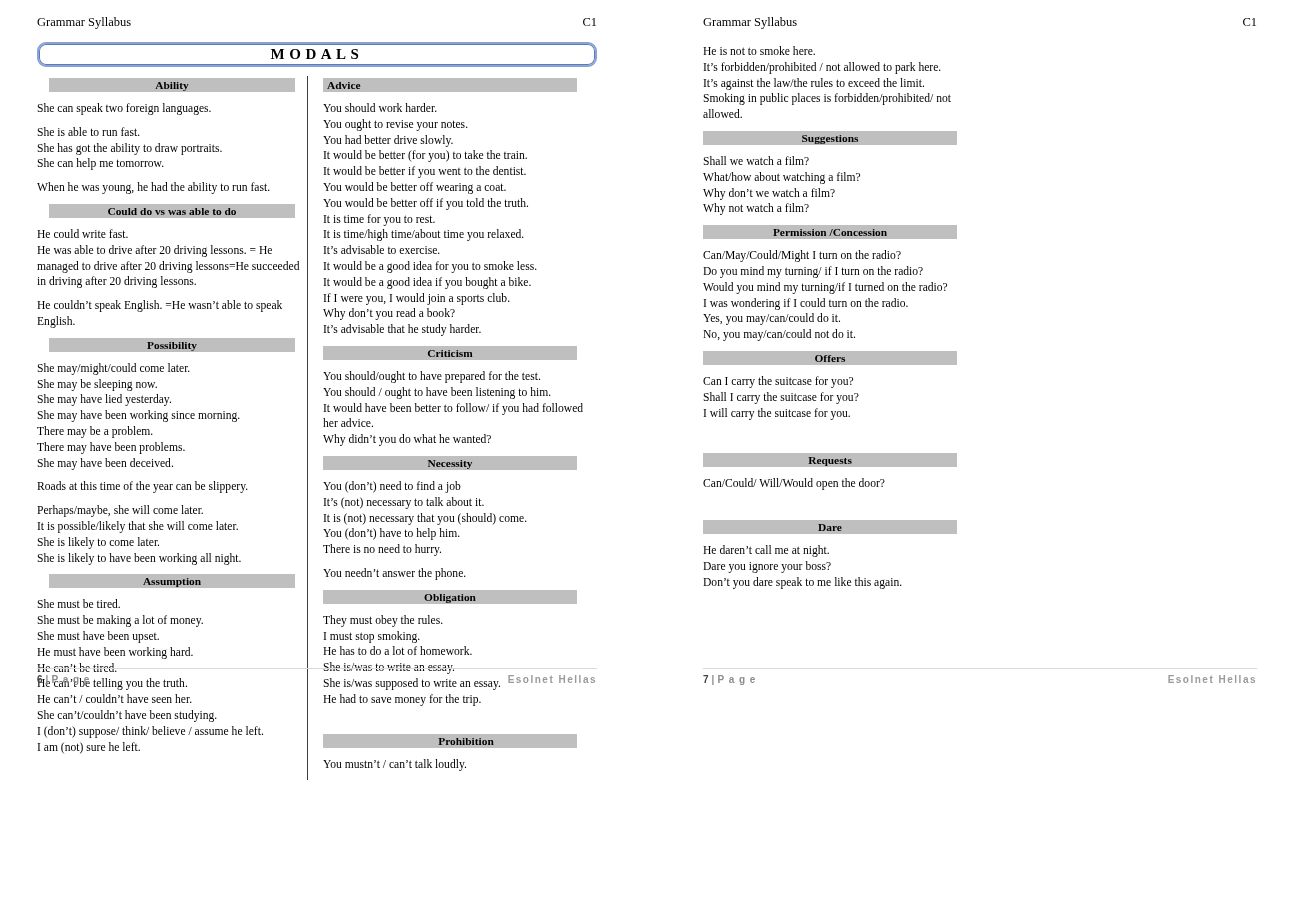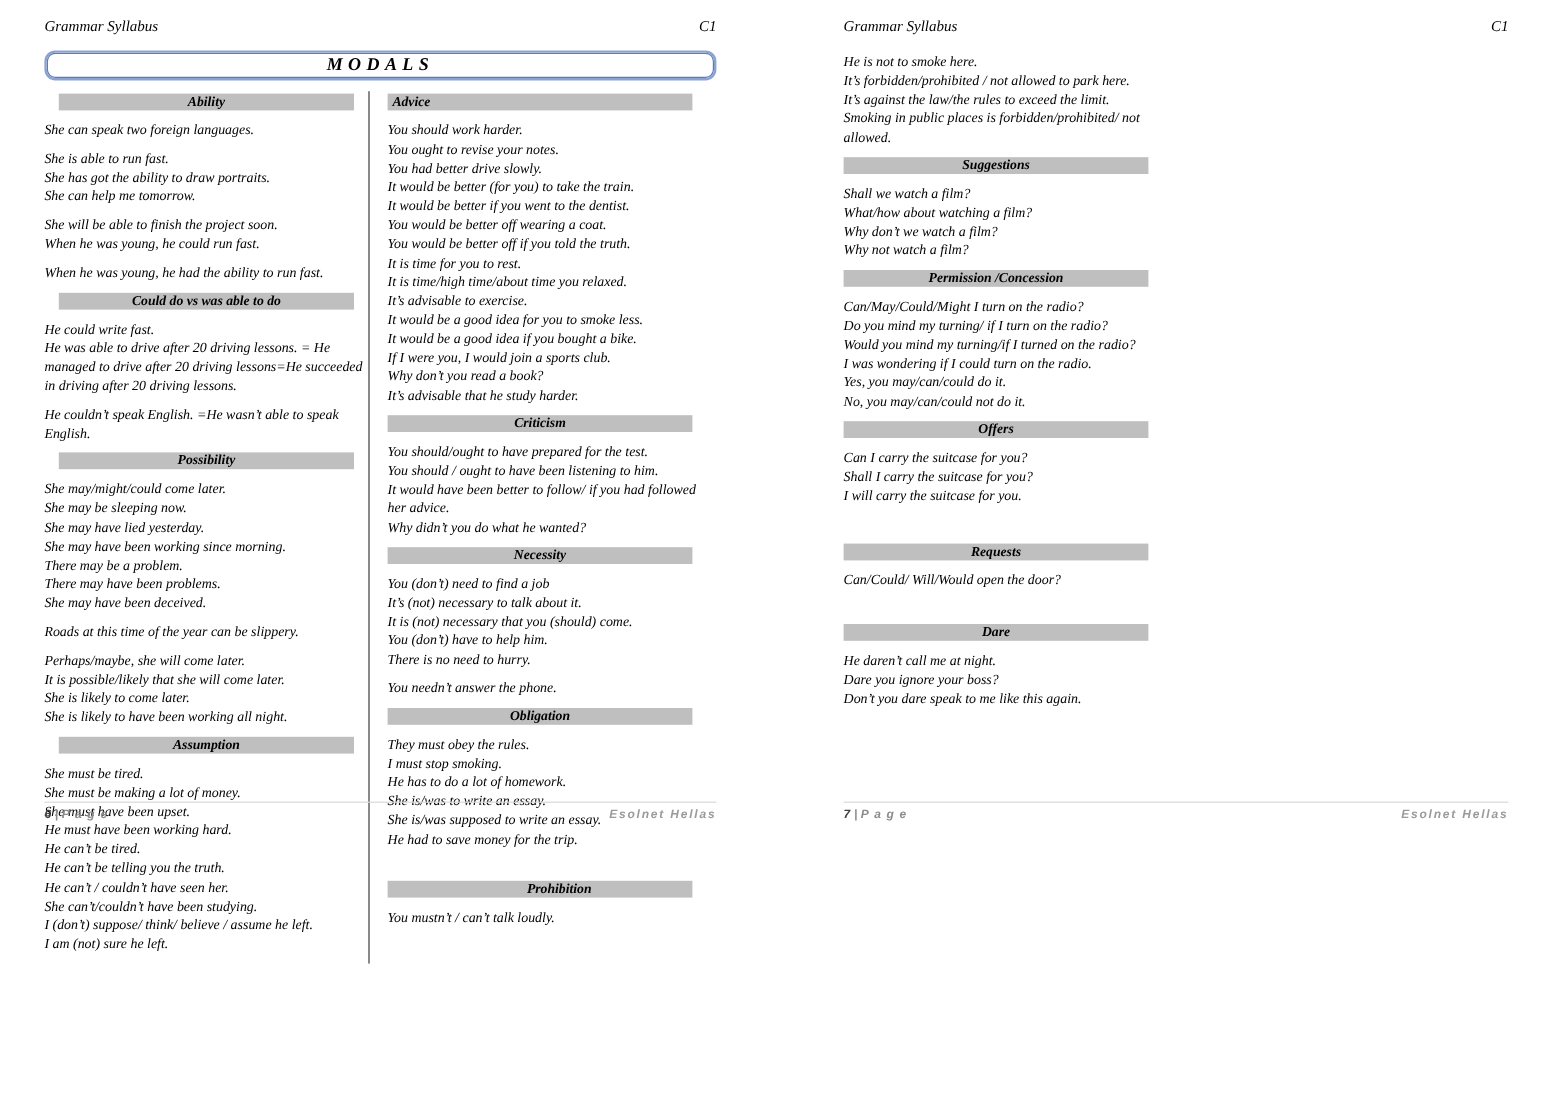--- a/index.html
+++ b/index.html
@@ -4,21 +4,21 @@
 <style>
   html, body {
     margin: 0; padding: 0;
     width: 1302px; height: 918px;
     background: #ffffff;
     overflow: hidden;
     font-family: "Liberation Serif", "DejaVu Serif", serif;
     color: var(--text, #000);
   }
   .sheet {
-    position: absolute; top: 0; height: 699px; width: 651px; font-style: italic;
+    position: absolute; top: 0; height: 699px; width: 651px;
   }
   #sheet-6 { left: 0; }
   #sheet-7 { left: 651px; }
   .sheet-inner { position: absolute; top: 0; bottom: 0; }
   #sheet-6 .sheet-inner { left: 37px; width: 560px; }
   #sheet-7 .sheet-inner { left: 52px; width: 554px; }
 
   .page-header {
     display: flex; justify-content: space-between;
     padding-top: 14px;
@@ -84,24 +84,20 @@
     <div class="columns">
       <div class="col col-1" id="p6-col1">
           <div class="sec-head">Ability</div>
           <div class="group">
             <div class="line">She can speak two foreign languages.</div>
           </div>
           <div class="group">
             <div class="line">She is able to run fast.</div>
             <div class="line">She has got the ability to draw portraits.</div>
             <div class="line">She can help me tomorrow.</div>
-          </div>
-          <div class="group">
-            <div class="line">She will be able to finish the project soon.</div>
-            <div class="line">When he was young, he could run fast.</div>
           </div>
           <div class="group">
             <div class="line">When he was young, he had the ability to run fast.</div>
           </div>
           <div class="sec-head">Could do vs was able to do</div>
           <div class="group">
             <div class="line">He could write fast.</div>
             <div class="line">He was able to drive after 20 driving lessons. = He managed to drive after 20 driving lessons=He succeeded in driving after 20 driving lessons.</div>
           </div>
           <div class="group">

